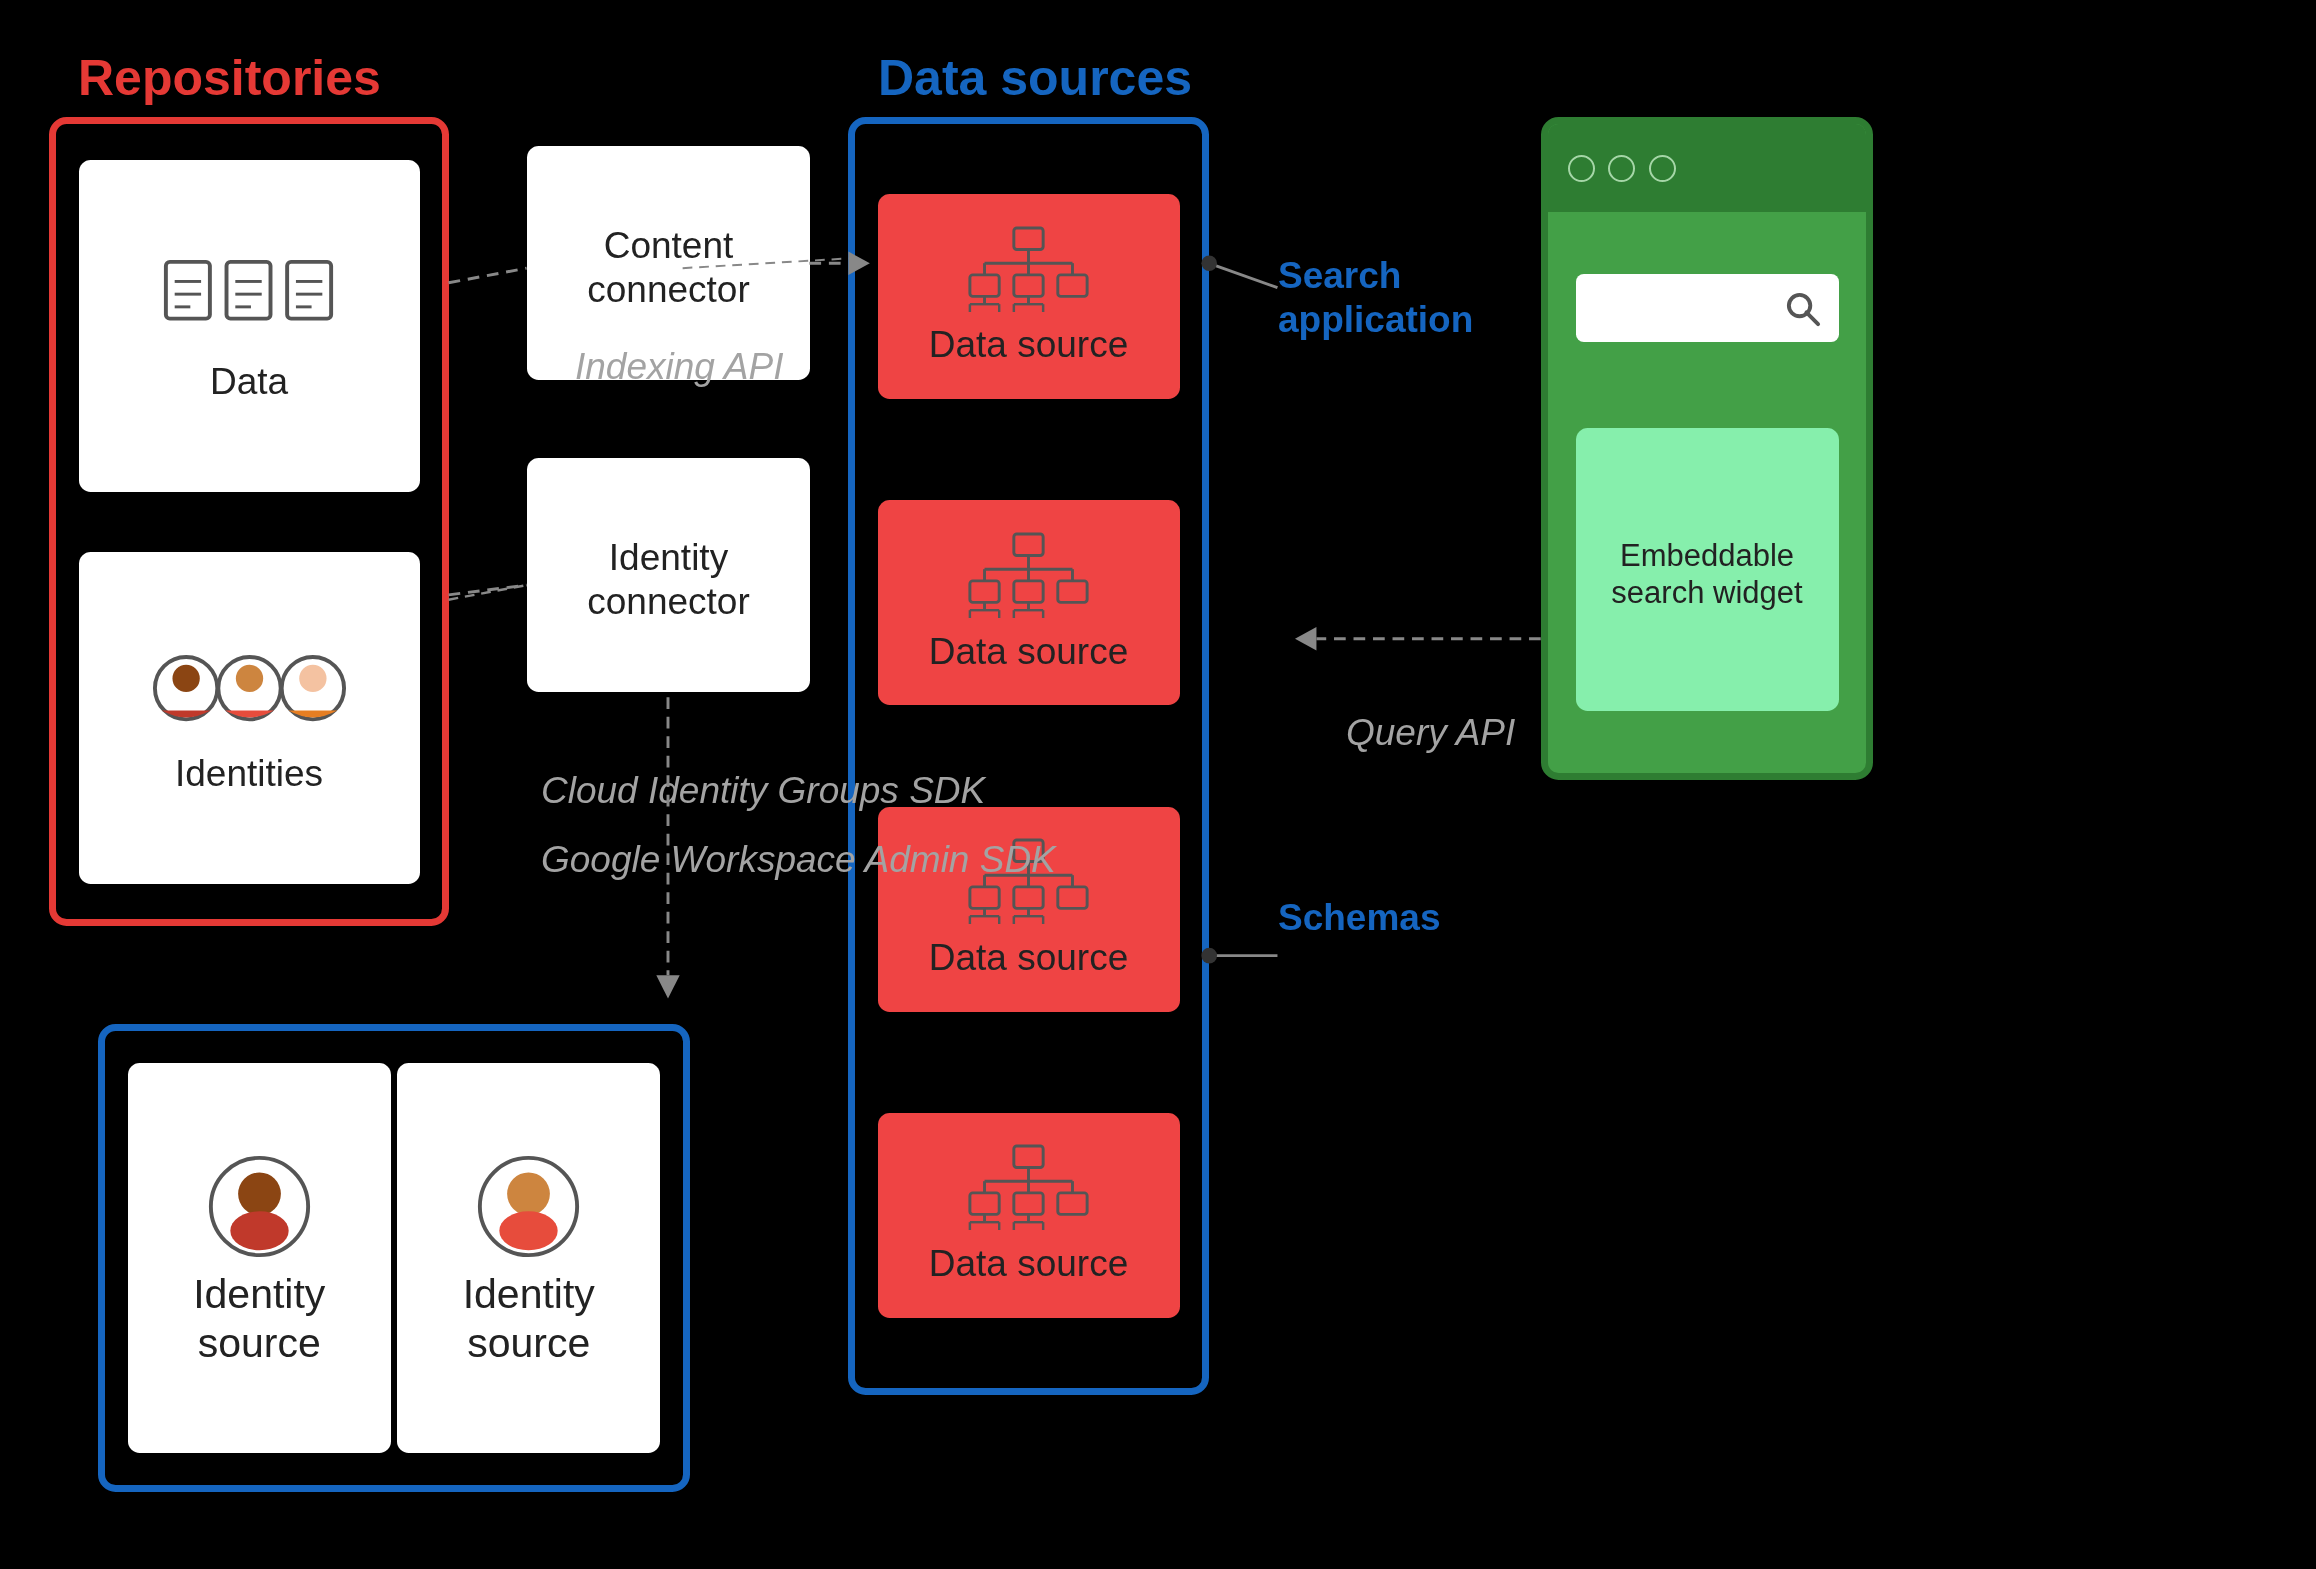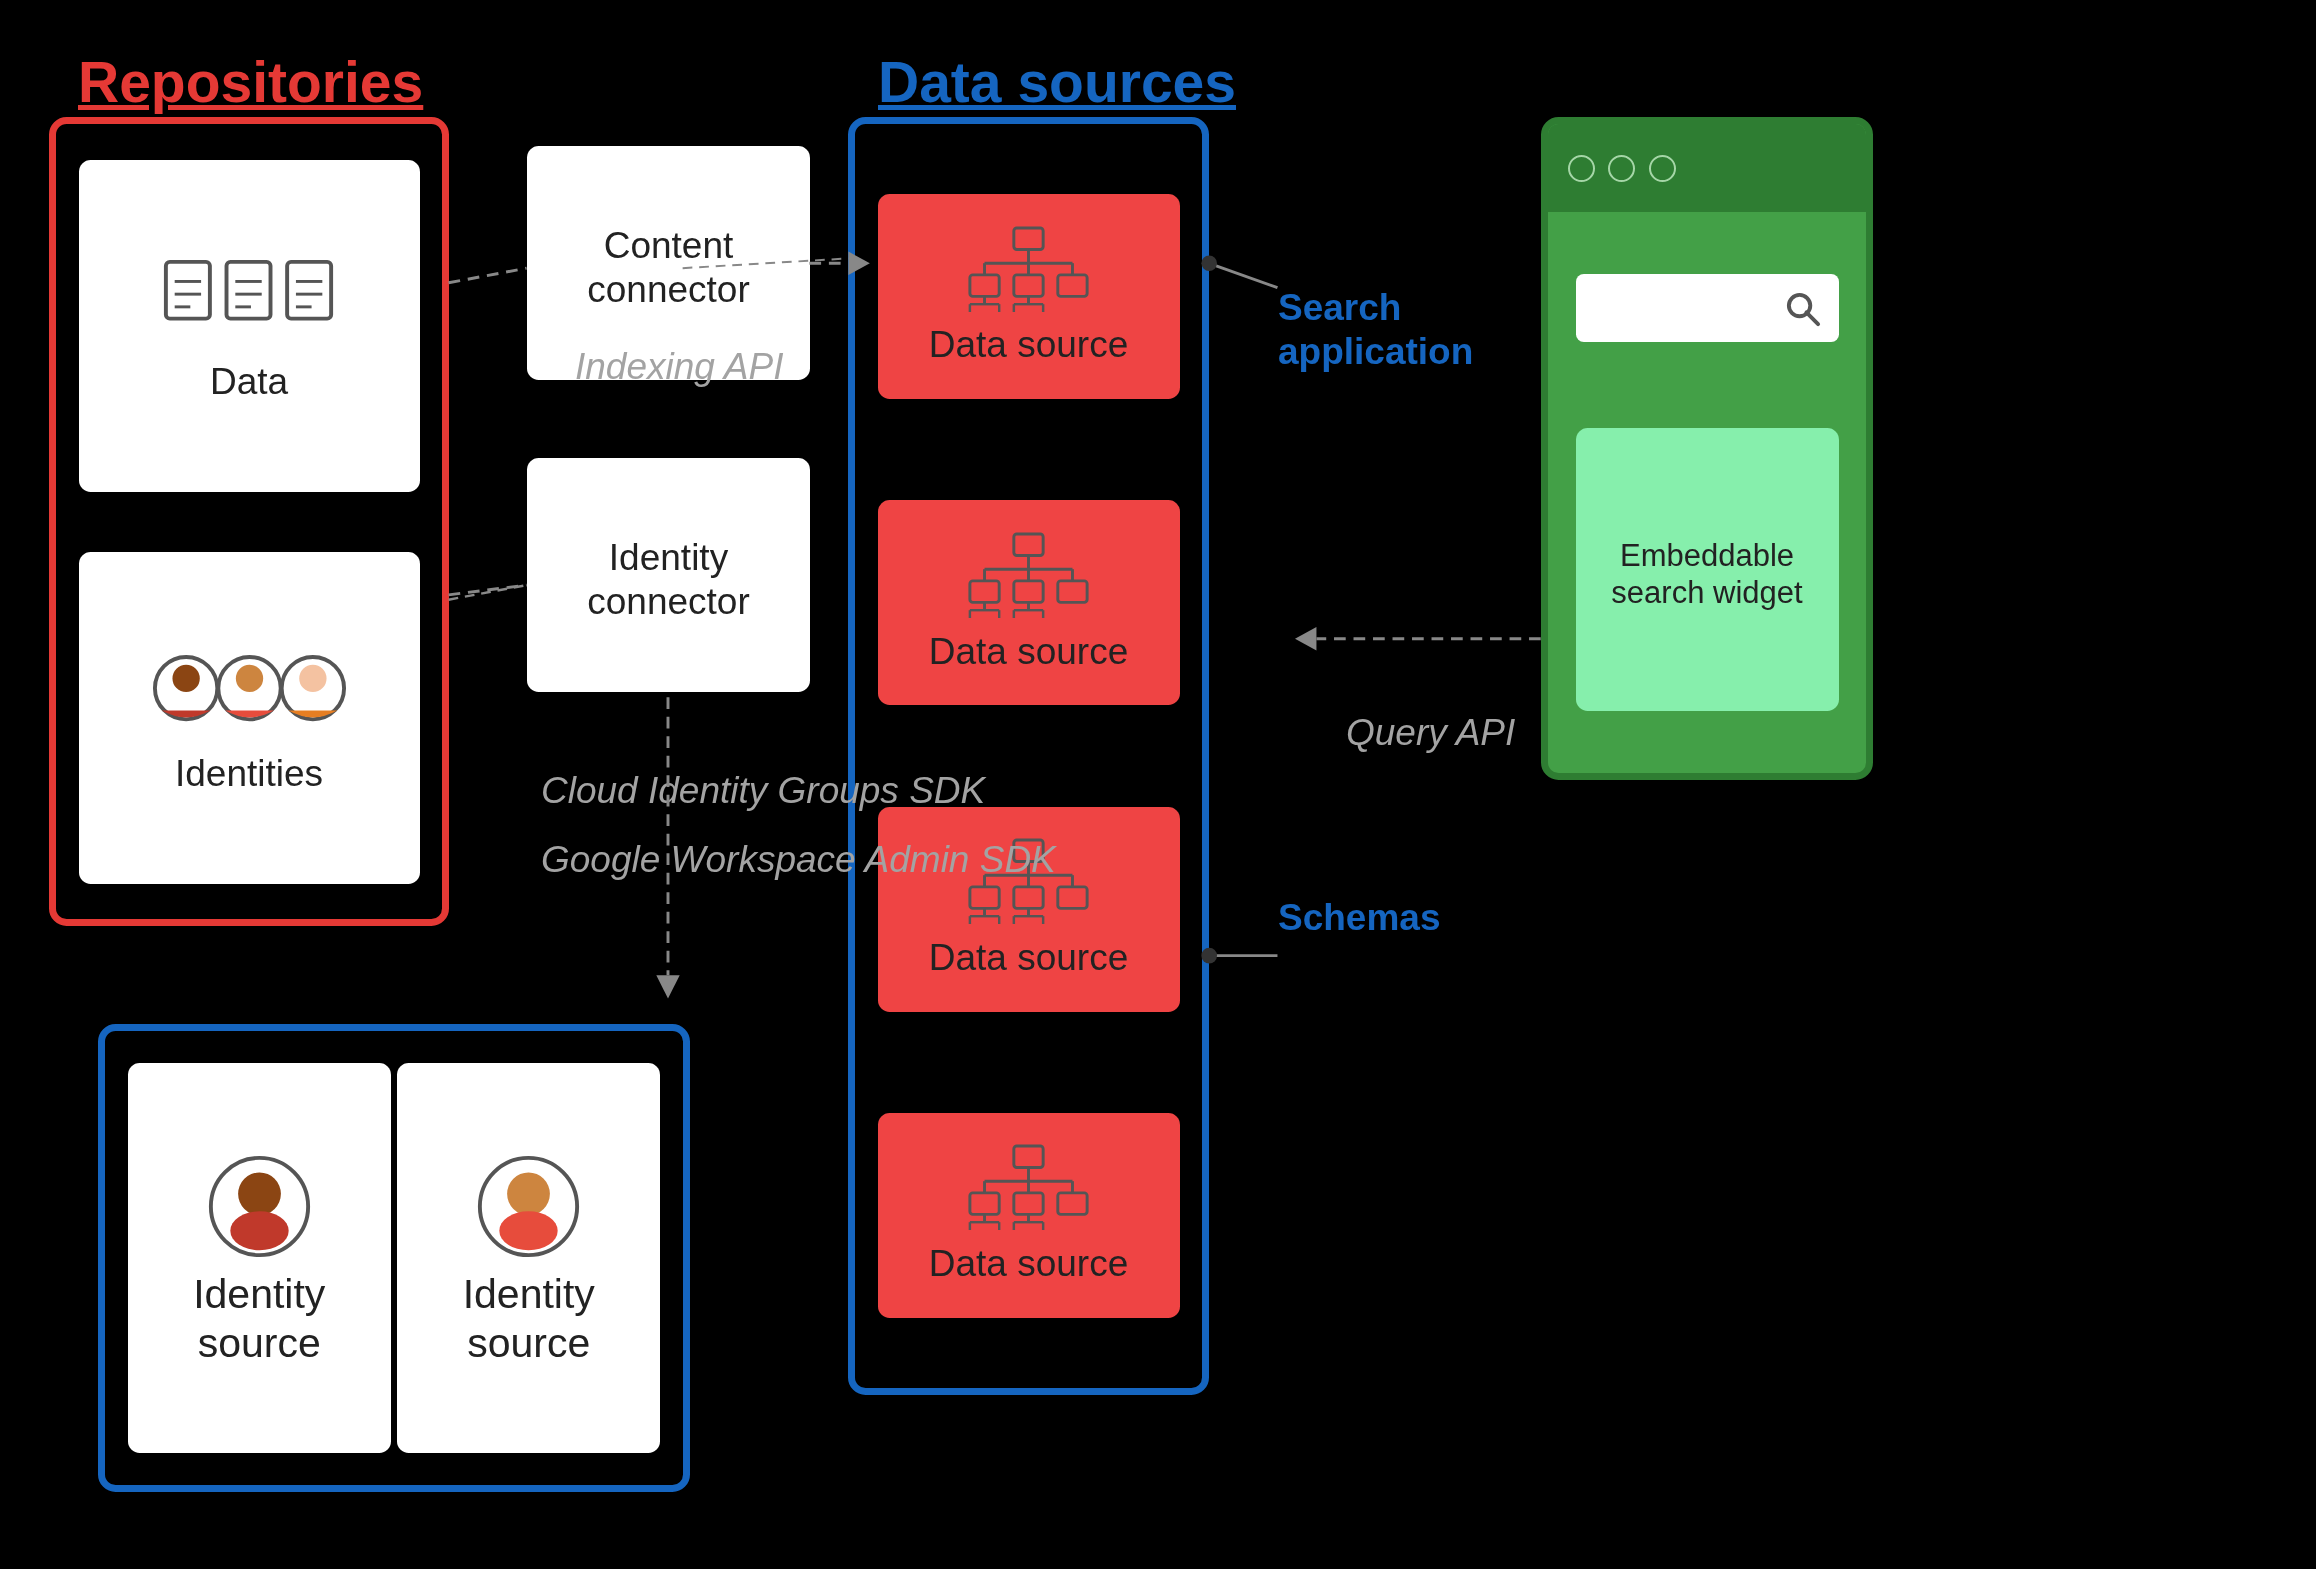--- a/index.html
+++ b/index.html
@@ -15,24 +15,23 @@
     .diagram-container {
       position: absolute;
       top: 0; left: 0;
       width: 2316px;
       height: 1569px;
     }
 
     
     .section-label {
       position: absolute;
-      font-size: 57px;
+      font-size: 50px;
       font-weight: bold;
       top: 49px;
-      text-decoration: underline;
     }
 
     .label-repositories {
       color: #e53935;
       left: 78px;
     }
 
     .label-datasources {
       color: #1565c0;
       left: 878px;
@@ -281,21 +280,20 @@
       font-size: 37px;
       color: #1565c0;
       font-weight: bold;
     }
 
     .search-app-label {
       top: 254px;
       left: 1278px;
       width: 234px;
       line-height: 1.2;
-      margin-top: 32px;
     }
 
     .schemas-label {
       top: 897px;
       left: 1278px;
     }
   </style>
 </head>
 <body>
 

